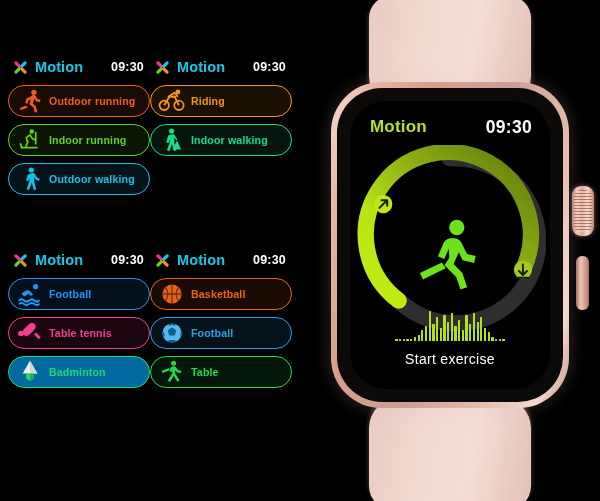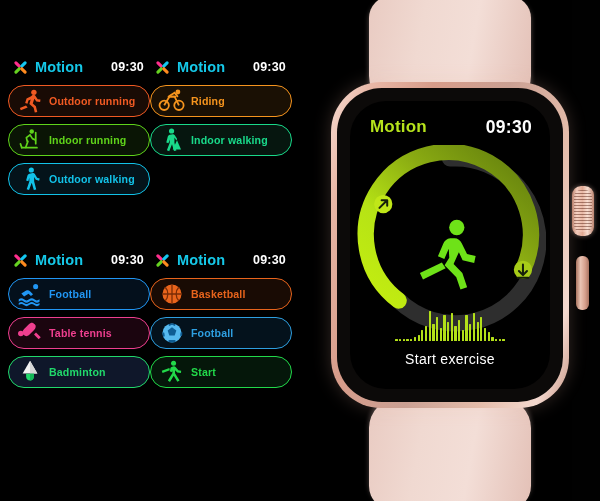--- a/index.html
+++ b/index.html
@@ -409,21 +409,21 @@
           <svg class="pill-icon" viewBox="0 0 32 30">
             <g fill="#ef3f8f">
               <path d="M20.6 4.2c-1.5-1.5-4-1.2-6.2 1L9.2 10.4c-2.2 2.2-2.5 4.7-1 6.2l1.1 1.1c1.5 1.5 4 1.2 6.2-1l5.2-5.2c2.2-2.2 2.5-4.7 1-6.2z"></path>
               <path d="m20.6 16.6 5.4 5.6 2.4-2.3-5.5-5.5z"></path>
               <circle cx="5.4" cy="15.6" r="3.2"></circle>
             </g>
           </svg>
           <span class="pill-label" style="color:#ef3f8f;">Table tennis</span>
         </div>
 
-        <div class="pill" style="border-color:#21d96b;background:#0f172a;">
+        <div class="pill" style="border-color:#21d96b;background:#0369a1;">
           <svg class="pill-icon" viewBox="0 0 32 30">
             <g>
               <path d="M16 2 7.5 16.8h17z" fill="#f2f2f2"></path>
               <path d="M16 2v14.8h8.5z" fill="#d6d6d6"></path>
               <path d="M11.5 17h9v3.4c0 2.4-2 4.4-4.5 4.4s-4.5-2-4.5-4.4z" fill="#21d96b"></path>
               <path d="M16 17h4.5v3.4c0 2.4-2 4.4-4.5 4.4z" fill="#14b757"></path>
             </g>
           </svg>
           <span class="pill-label" style="color:#21d96b;">Badminton</span>
         </div>
@@ -474,21 +474,21 @@
         </div>
 
         <div class="pill" style="border-color:#22d94a;background:#05170a;">
           <svg class="pill-icon" viewBox="0 0 32 30">
             <g fill="#22d94a">
               <circle cx="17.8" cy="4.8" r="2.9"></circle>
               <path d="M16.3 9c-1.1.2-1.9 1-2.2 2l-.6 3.4 2.5.5.5-2v3.3l-5.3 8.6 2.5 1.6 4.3-7 4.2 6.8 2.5-1.5-5.2-8.4v-3.2l2.6 2.6 4.2.4.3-2.6-3.2-.5-3-3.6c-.7-.8-1.5-1.1-2.4-1z"></path>
               <path d="M13 10.4 4.2 13.6l.9 2.5 8.4-3z"></path>
             </g>
           </svg>
-          <span class="pill-label" style="color:#22d94a;">Start</span>
+          <span class="pill-label" style="color:#22d94a;">Table</span>
         </div>
 
       </div>
     </div>
 
   </div>
 
   <div id="watch">
 
     <div class="band band-top"></div>

